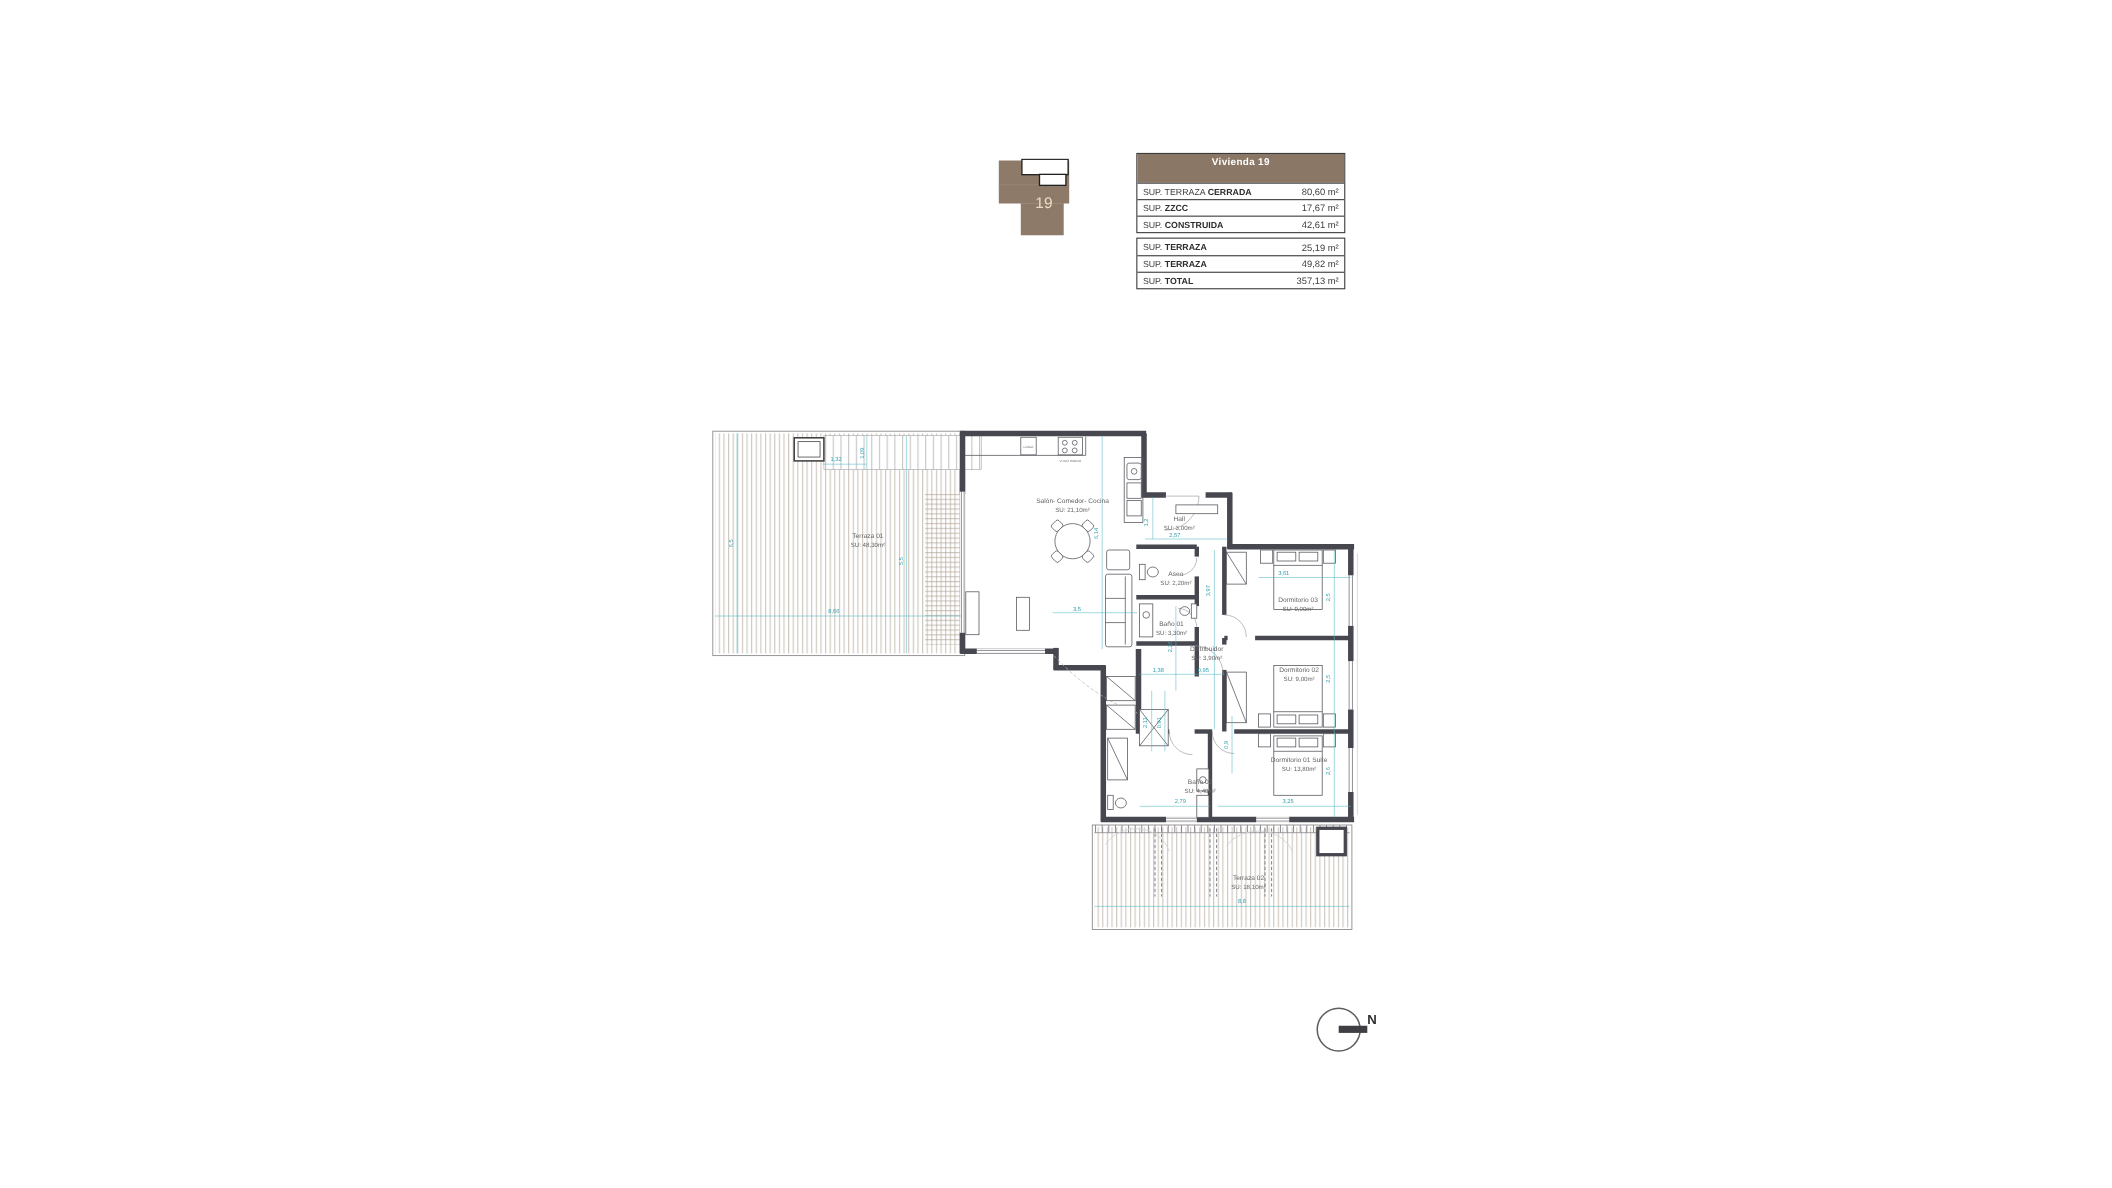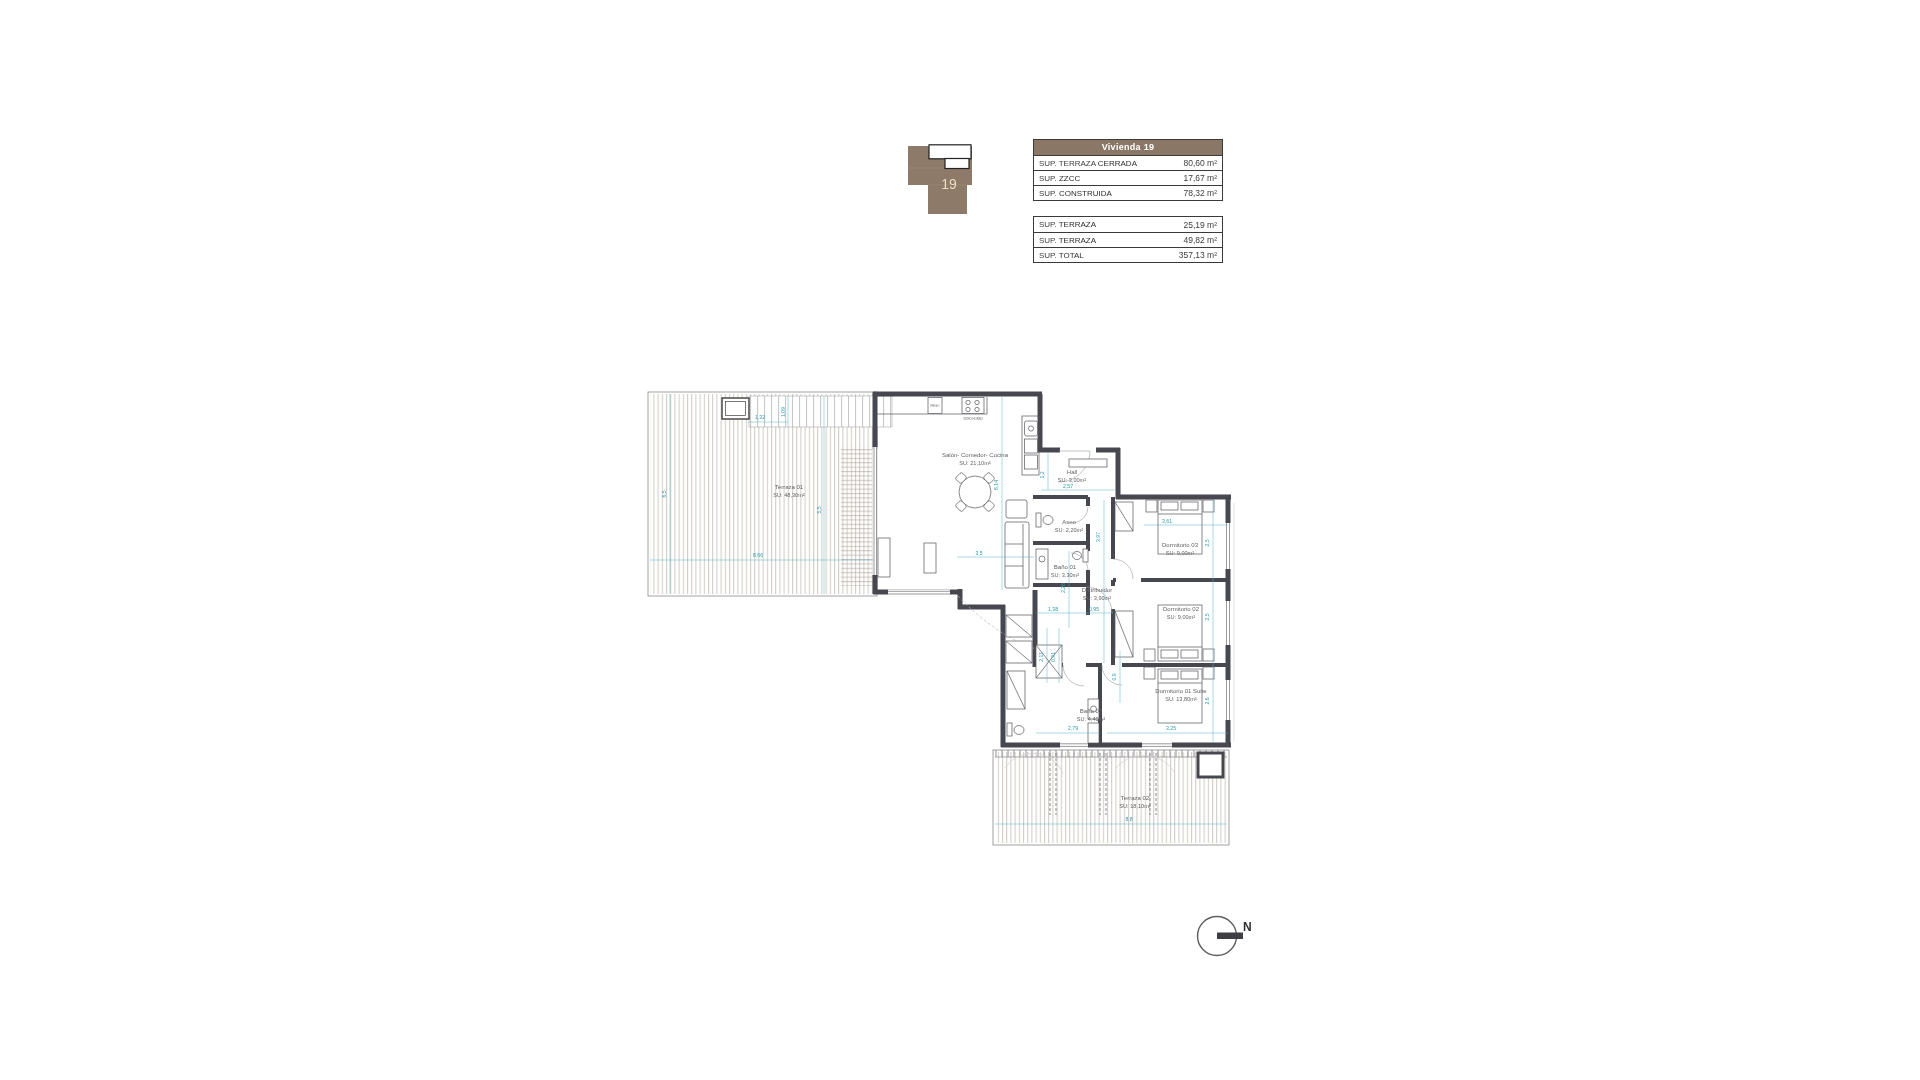--- a/index.html
+++ b/index.html
@@ -1,25 +1,25 @@
 <!DOCTYPE html>
 <html><head>
 <meta charset="utf-8">
 <style>
   html,body{margin:0;padding:0;background:#ffffff;}
   .sheet{position:relative;width:1920px;height:1080px;background:#ffffff;overflow:hidden;
          font-family:"Liberation Sans",sans-serif;}
   
   .atable{position:absolute;left:1033px;width:190px;background:#fff;border:1.4px solid #3a3a3a;box-sizing:border-box;}
-  .atable .thead{height:15px;line-height:15px;background:#8a7766;color:#ffffff;
+  .atable .thead{height:26px;line-height:15px;background:#8a7766;color:#ffffff;
                  font-size:9px;font-weight:bold;text-align:center;letter-spacing:.3px;}
   .trow{height:15px;display:flex;justify-content:space-between;align-items:center;
         border-top:1px solid #3a3a3a;padding:0 5px;font-size:8px;color:#3c3c3c;box-sizing:border-box;}
   .atable .trow:first-child{border-top:none;}
-  .tlabel b{font-weight:normal;color:#2d2d2d;}
+  .tlabel b{font-weight:bold;color:#2d2d2d;}
   .tval{font-size:8.5px;color:#3c3c3c;white-space:nowrap;}
   
   svg text{font-family:"Liberation Sans",sans-serif;text-anchor:middle;}
   .room-name{font-size:6px;fill:#646464;}
   .room-area{font-size:5.6px;fill:#646464;}
   .dim{font-size:5.2px;fill:#2f9fae;}
   .appliance{font-size:2.8px;fill:#6a6a6a;}
   .icon19{font-size:14px;fill:#ecdcc2;text-anchor:middle;}
   .north-n{font-size:12px;font-weight:bold;fill:#2f2f2f;text-anchor:start;}
 </style>
@@ -42,21 +42,21 @@
     <div class="trow">
       <span class="tlabel"><span>SUP. TERRAZA </span><b>CERRADA</b></span>
       <span class="tval"><span>80,60</span> <span>m²</span></span>
     </div>
     <div class="trow">
       <span class="tlabel"><span>SUP. </span><b>ZZCC</b></span>
       <span class="tval"><span>17,67</span> <span>m²</span></span>
     </div>
     <div class="trow">
       <span class="tlabel"><span>SUP. </span><b>CONSTRUIDA</b></span>
-      <span class="tval"><span>78,32</span> <span>m²</span></span>
+      <span class="tval"><span>42,61</span> <span>m²</span></span>
     </div>
   </div>
 
   <div class="atable" style="top:216px;">
     <div class="trow">
       <span class="tlabel"><span>SUP. </span><b>TERRAZA</b></span>
       <span class="tval"><span>25,19</span> <span>m²</span></span>
     </div>
     <div class="trow">
       <span class="tlabel"><span>SUP. </span><b>TERRAZA</b></span>

